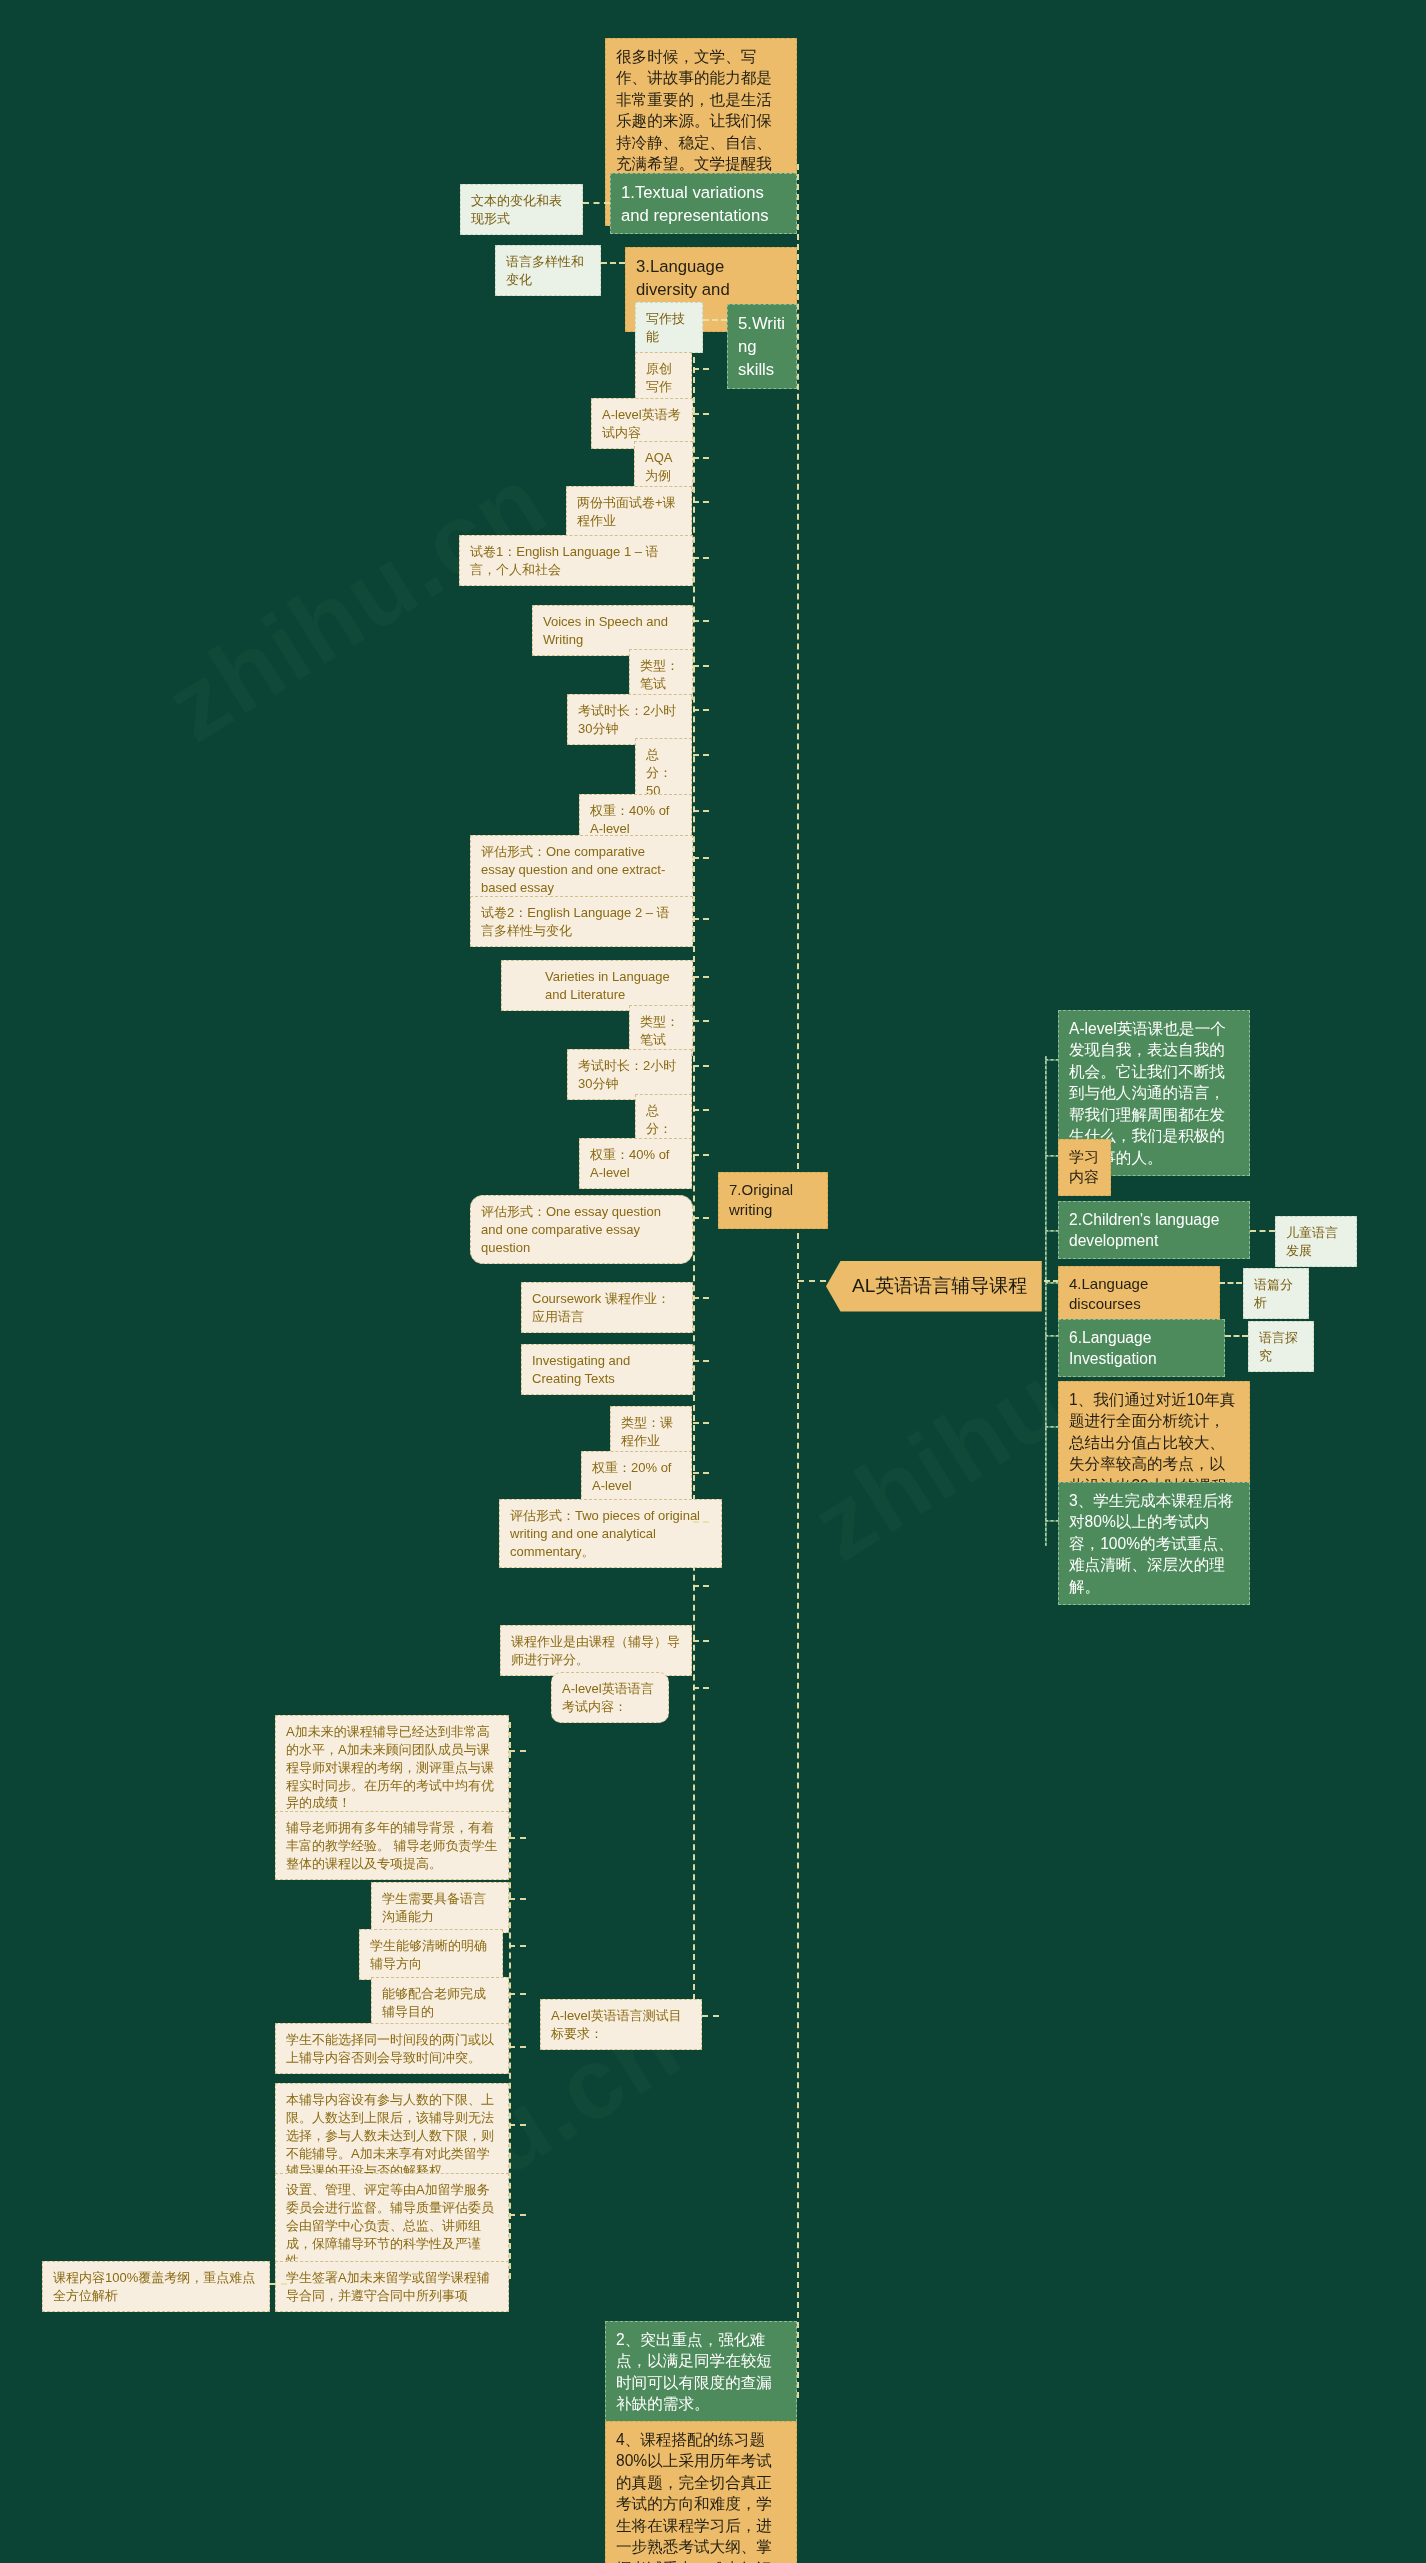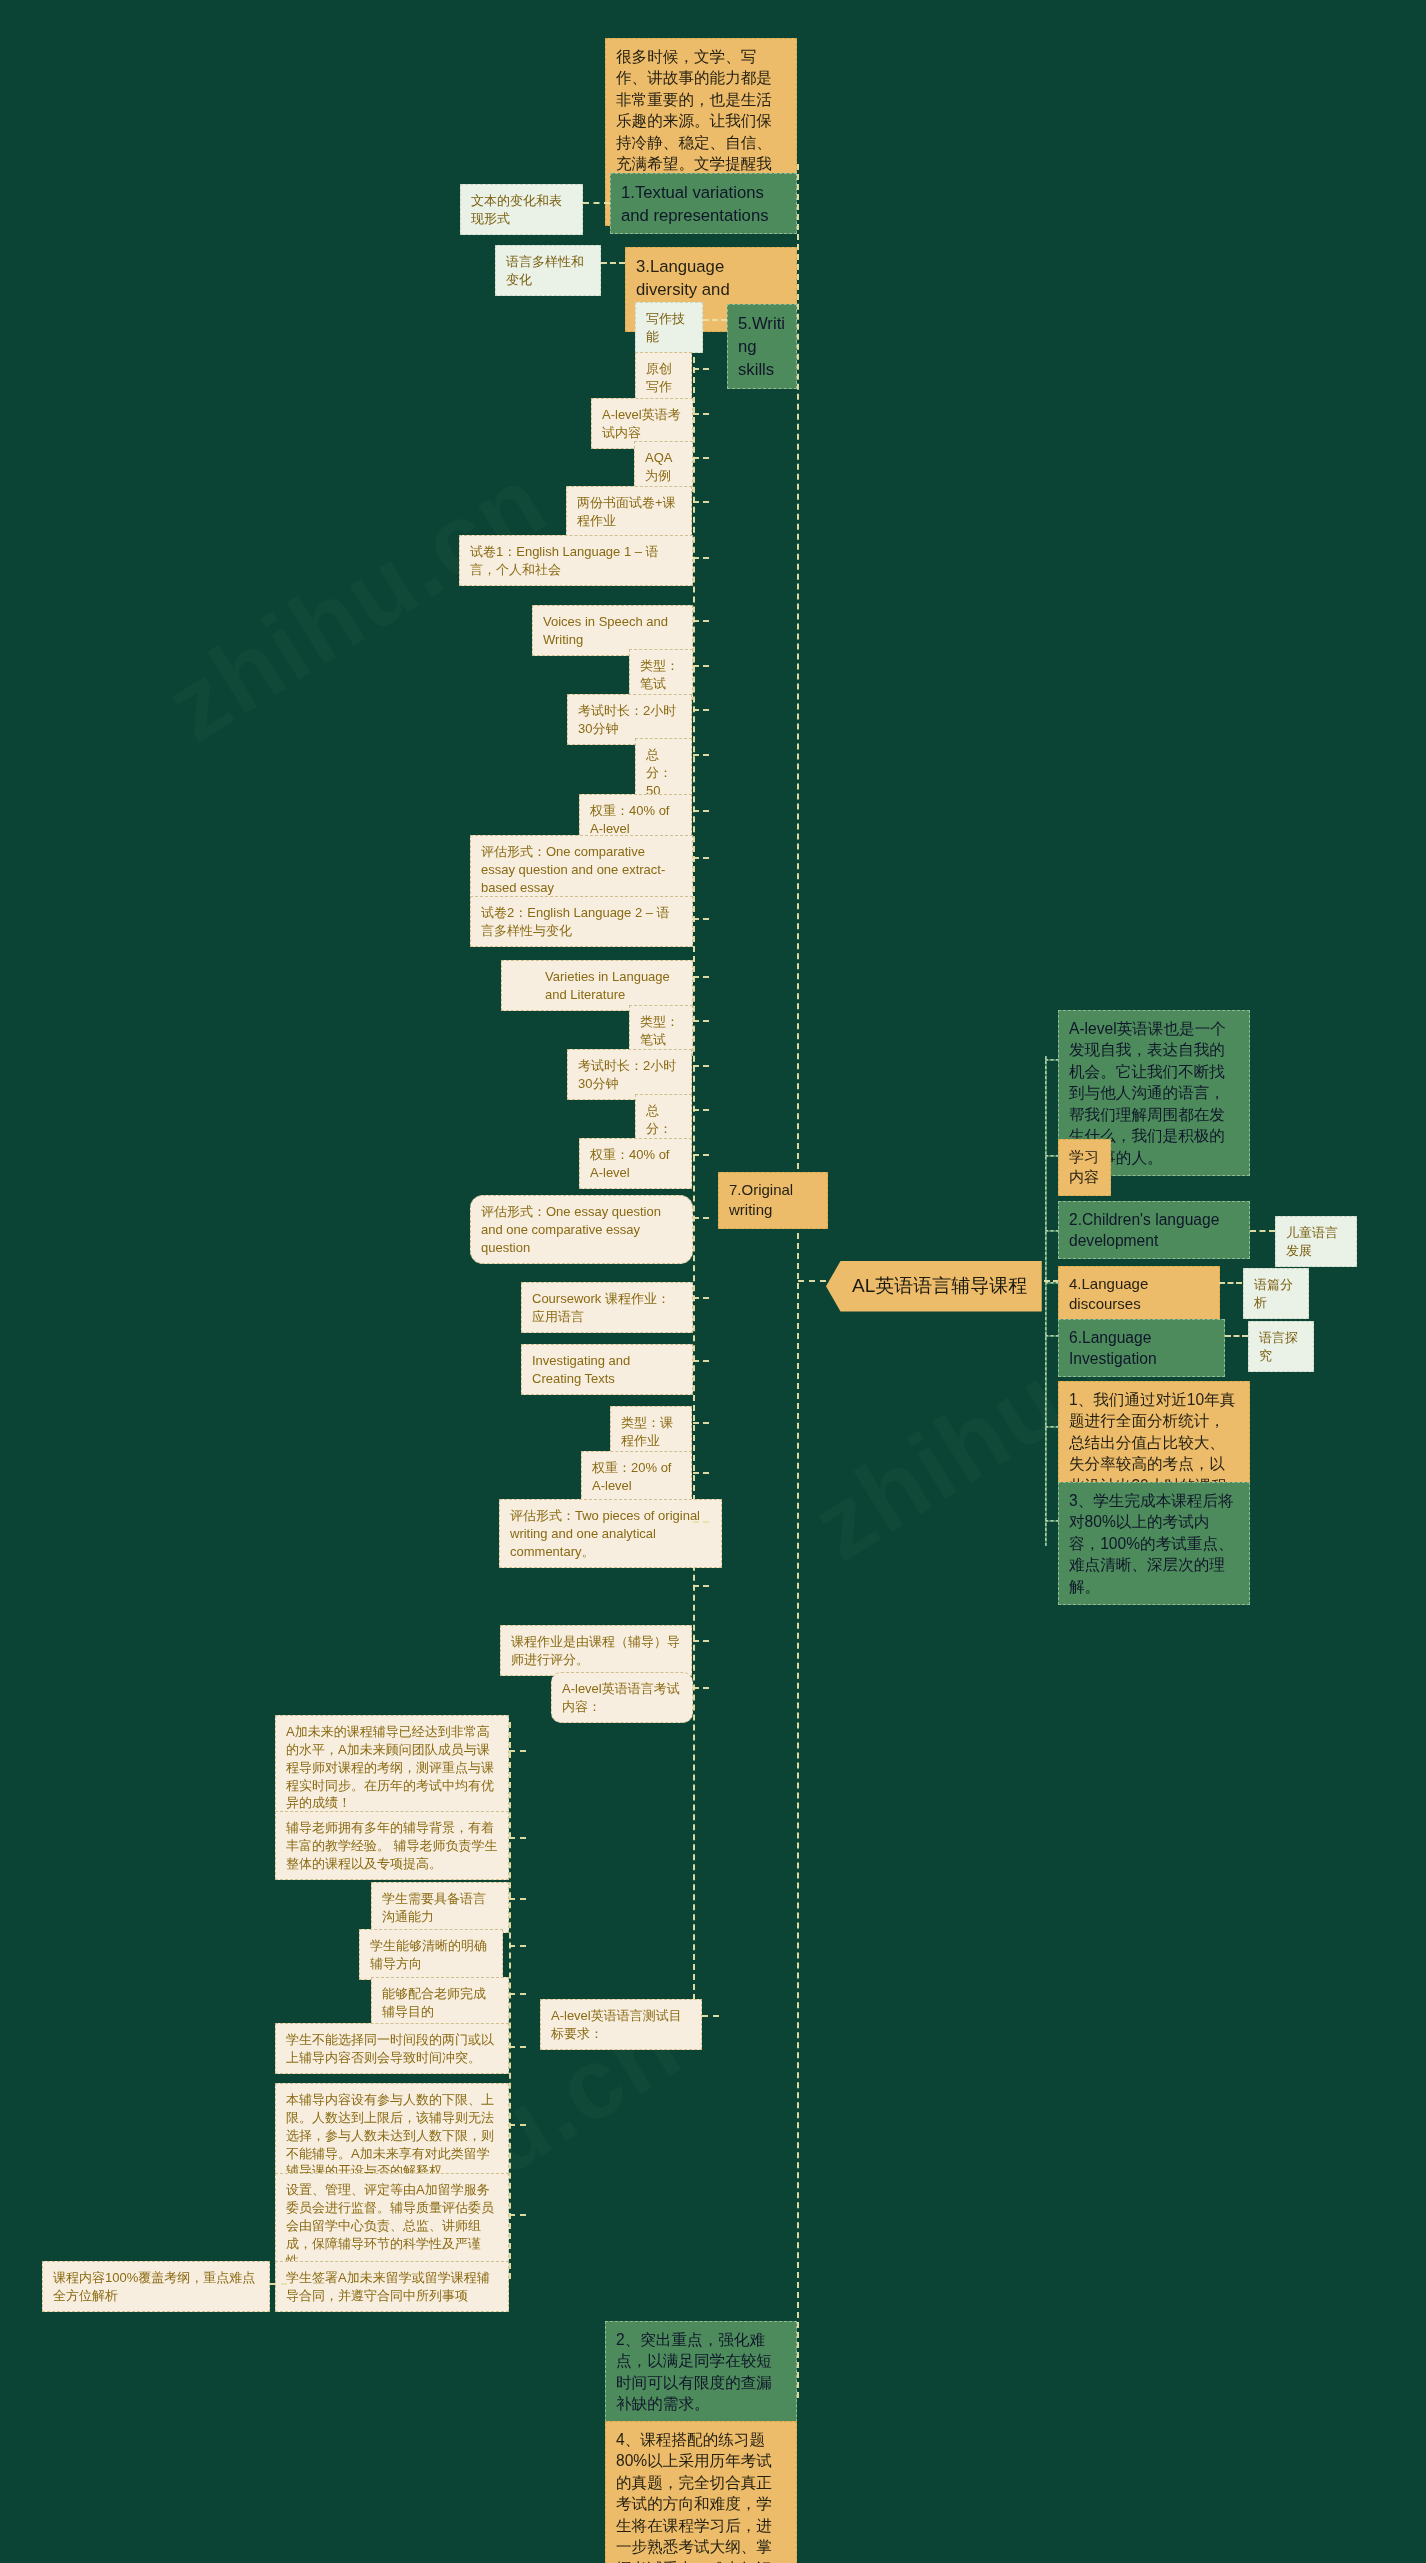--- a/index.html
+++ b/index.html
@@ -64,21 +64,21 @@
   .mint {
     background: #eaf1e7;
     color: #7a5f10;
     border: 1.7px dashed #c9d6c2;
     font-size: 13px;
   }
 
   
   .green {
     background: #4e8b5c;
-    color: #0f172a;
+    color: #ffffff;
     border: 1.7px dashed #90bb96;
     font-size: 16.7px;
   }
   .green.small { font-size: 15.6px; }
 
   
   .orange {
     background: #edbc6a;
     color: #231f12;
     border: 1.7px dashed #d6a84d;
@@ -204,21 +204,21 @@
   <div class="node leaf" style="left:581px; top:1451px; width:111px;">权重：20% of A-level</div>
 
   <div class="node leaf" style="left:470px; top:1499px; width:223px;margin-left:29px;">评估形式：Two pieces of original writing and one analytical commentary。</div>
   <div class="hline" style="left:693px; top:1521px; width:15.6px;"></div>
 
   <div class="hline" style="left:693px; top:1585px; width:15.6px;"></div>
 
   <div class="node leaf" style="left:500px; top:1625px; width:192px;">课程作业是由课程（辅导）导师进行评分。</div>
   <div class="hline" style="left:693px; top:1640px; width:15.6px;"></div>
 
-  <div class="node leaf" style="left:551px; top:1672px; width:142px;border-radius:10px;">A-level英语语言考试内容：</div>
+  <div class="node leaf" style="left:551px; top:1672px; width:118px;border-radius:10px;">A-level英语语言考试内容：</div>
   <div class="hline" style="left:693px; top:1687px; width:15.6px;"></div>
 
   <div class="vline" style="left:509px; top:1722px; height:557px;"></div>
 
   <div class="node leaf" style="left:275px; top:1715px; width:234px;">A加未来的课程辅导已经达到非常高的水平，A加未来顾问团队成员与课程导师对课程的考纲，测评重点与课程实时同步。在历年的考试中均有优异的成绩！</div>
   <div class="hline" style="left:509px; top:1750px; width:16.7px;"></div>
 
   <div class="node leaf" style="left:275px; top:1811px; width:234px;">辅导老师拥有多年的辅导背景，有着丰富的教学经验。 辅导老师负责学生整体的课程以及专项提高。</div>
   <div class="hline" style="left:509px; top:1837px; width:16.7px;"></div>
 

